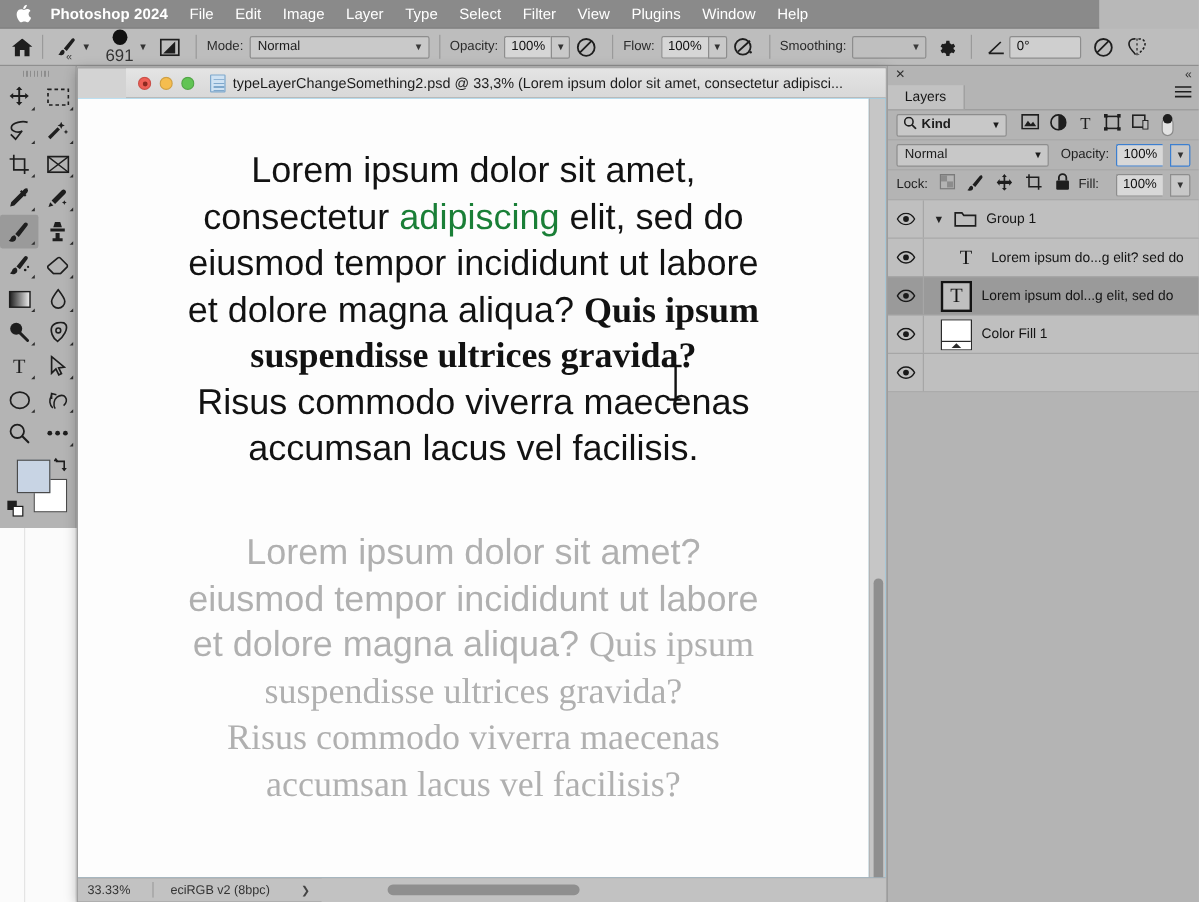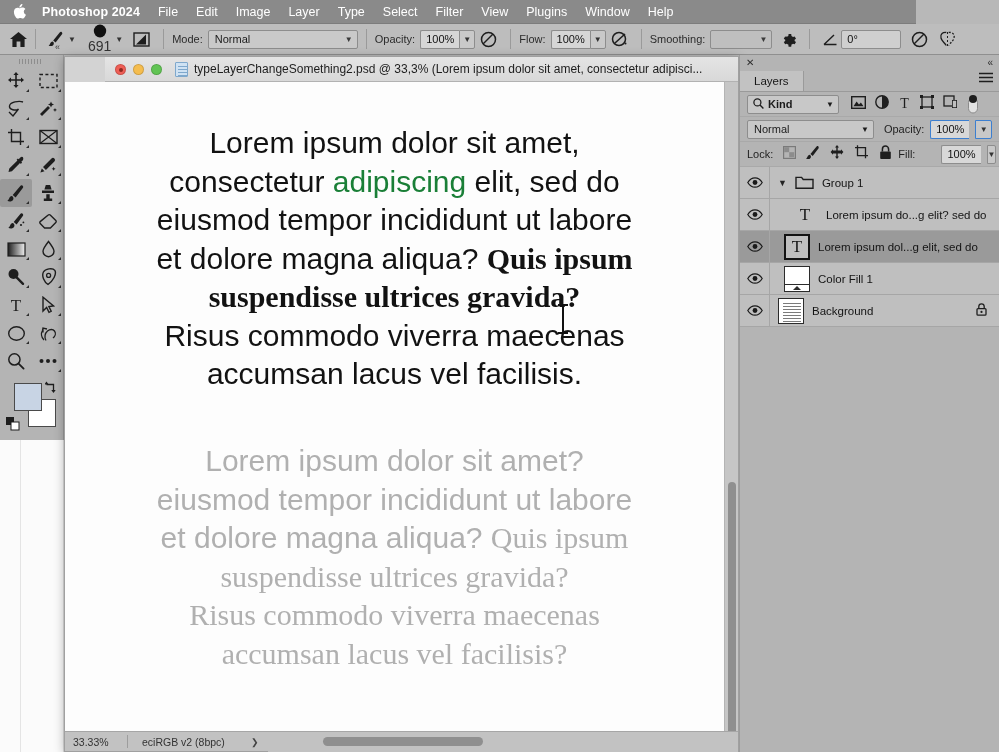--- a/index.html
+++ b/index.html
@@ -196,21 +196,21 @@
   .op-field {
     height:19px; background:#d8d8d8; border:1px solid #3c7fd0; border-right:none;
     border-radius:2px 0 0 2px; display:flex;align-items:center;padding:0 5px; font-size:11px; color:#111;
   }
   .op-step {
     height:19px;width:17px;background:#c8c8c8;border:1px solid #3c7fd0;border-radius:0 2px 2px 0;
     display:flex;align-items:center;justify-content:center;font-size:8px;color:#333;
   }
   .lock-label { font-size:11px; color:#1f1f1f; }
   .lock-icons { display:flex; align-items:center; gap:10px; margin-left:4px;}
-  .fill-label { font-size:11px; color:#1f1f1f; margin-left:auto; margin-right:20px;}
+  .fill-label { font-size:11px; color:#1f1f1f; margin-left:auto; margin-right:8px;}
   .fill-field {
     height:19px; background:#d8d8d8; border:1px solid #8d8d8d; border-right:none;
     border-radius:2px 0 0 2px; display:flex;align-items:center;padding:0 5px; font-size:11px; color:#111;
   }
   .fill-step {
     height:19px;width:17px;background:#c8c8c8;border:1px solid #8d8d8d;border-radius:0 2px 2px 0;
     display:flex;align-items:center;justify-content:center;font-size:8px;color:#333;
   }
 
   .layer-list { }
@@ -795,30 +795,19 @@
         </span>
       </div>
 
       <div class="layer-item">
         <span class="layer-eye">
           <svg width="16" height="11" viewBox="0 0 16 11">
               <path fill="none" stroke="#1a1a1a" stroke-width="1.2" d="M.8 5.5 C3 1.8, 5.5 .8, 8 .8 C10.5 .8, 13 1.8, 15.2 5.5 C13 9.2, 10.5 10.2, 8 10.2 C5.5 10.2, 3 9.2, .8 5.5z"></path>
               <circle cx="8" cy="5.5" r="2.4" fill="#1a1a1a"></circle>
             </svg>
         </span>
-        <span class="layer-body" style="padding-left:8px">
-          <span class="thumb-bg"></span>
-          <span class="layer-name">Background</span>
-          <span class="layer-lock">
-            <svg width="11" height="13" viewBox="0 0 11 13">
-                <path fill="none" stroke="#1e1e1e" stroke-width="1.3" d="M2.8 5.6 V3.6 a2.7 2.7 0 015.4 0 V5.6"></path>
-                <rect x="1" y="5.6" width="9" height="6.6" rx="1" fill="none" stroke="#1e1e1e" stroke-width="1.3"></rect>
-                <circle cx="5.5" cy="8.9" r="1.1" fill="#1e1e1e"></circle>
-              </svg>
-          </span>
-        </span>
       </div>
     </div>
 
     <div class="panel-empty"></div>
   </div>
 
 </div>
 
 </body></html>

